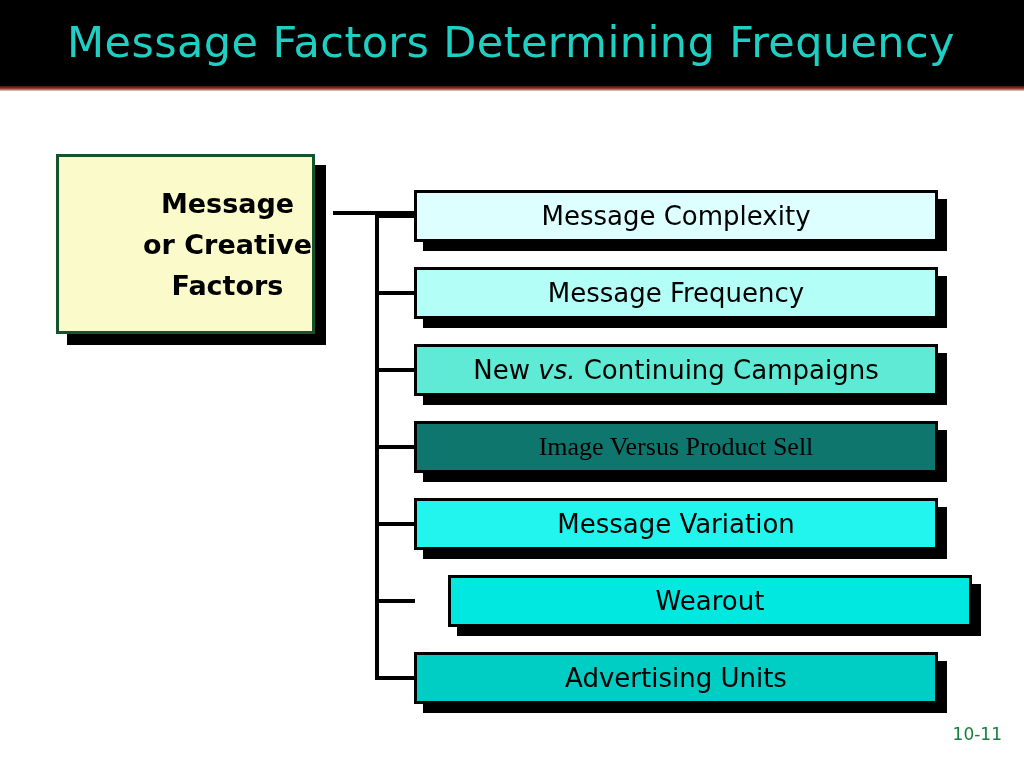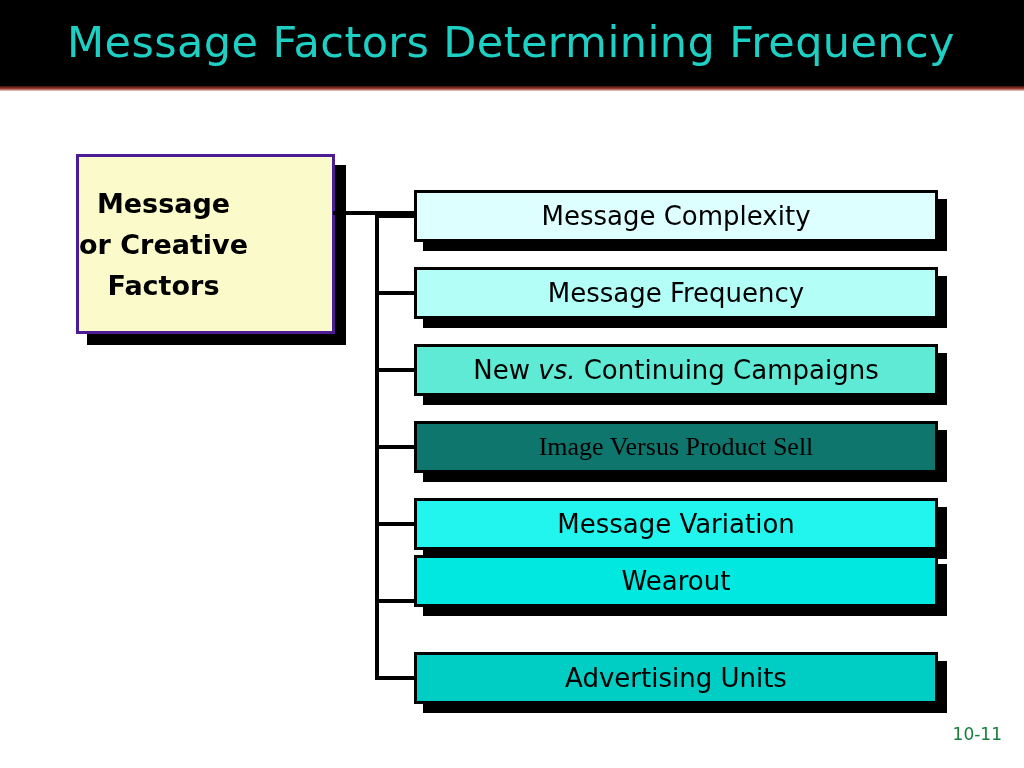--- a/index.html
+++ b/index.html
@@ -54,31 +54,31 @@
     position: absolute;
     left: 0;
     top: 91px;
     width: 1024px;
     height: 677px;
   }
 
   
   #root-node {
     position: absolute;
-    left: 76px;
+    left: 56px;
     top: 63px;
     width: 259px;
     height: 180px;
     background: #fbfacb;
-    border: 3px solid #4c1d95;
+    border: 3px solid #14532d;
     box-sizing: border-box;
     box-shadow: 11px 11px 0 0 #000000;
     display: flex;
     align-items: center;
-    justify-content: flex-start;
+    justify-content: flex-end;
   }
   #root-label {
     color: #000000;
     font-size: 27px;
     font-weight: bold;
     line-height: 41px;
     text-align: center;
     white-space: pre-line;
   }
 
@@ -175,21 +175,21 @@
       </div>
       <div class="stub" style="top: 354px;"></div>
       <div class="child-node" style="top: 330px; background: #0f766e; font-family: Liberation Serif, serif;">
         <div class="child-label">Image Versus Product Sell</div>
       </div>
       <div class="stub" style="top: 431px;"></div>
       <div class="child-node" style="top: 407px; background: rgb(34, 245, 238);">
         <div class="child-label">Message Variation</div>
       </div>
       <div class="stub" style="top: 508px;"></div>
-      <div class="child-node" style="top: 464px; background: rgb(0, 232, 223);">
+      <div class="child-node" style="top: 484px; background: rgb(0, 232, 223); margin-left: 34px;">
         <div class="child-label">Wearout</div>
       </div>
       <div class="stub" style="top: 585px;"></div>
       <div class="child-node" style="top: 561px; background: rgb(0, 205, 196);">
         <div class="child-label">Advertising Units</div>
       </div>
     </div>
 
 </div>
 

